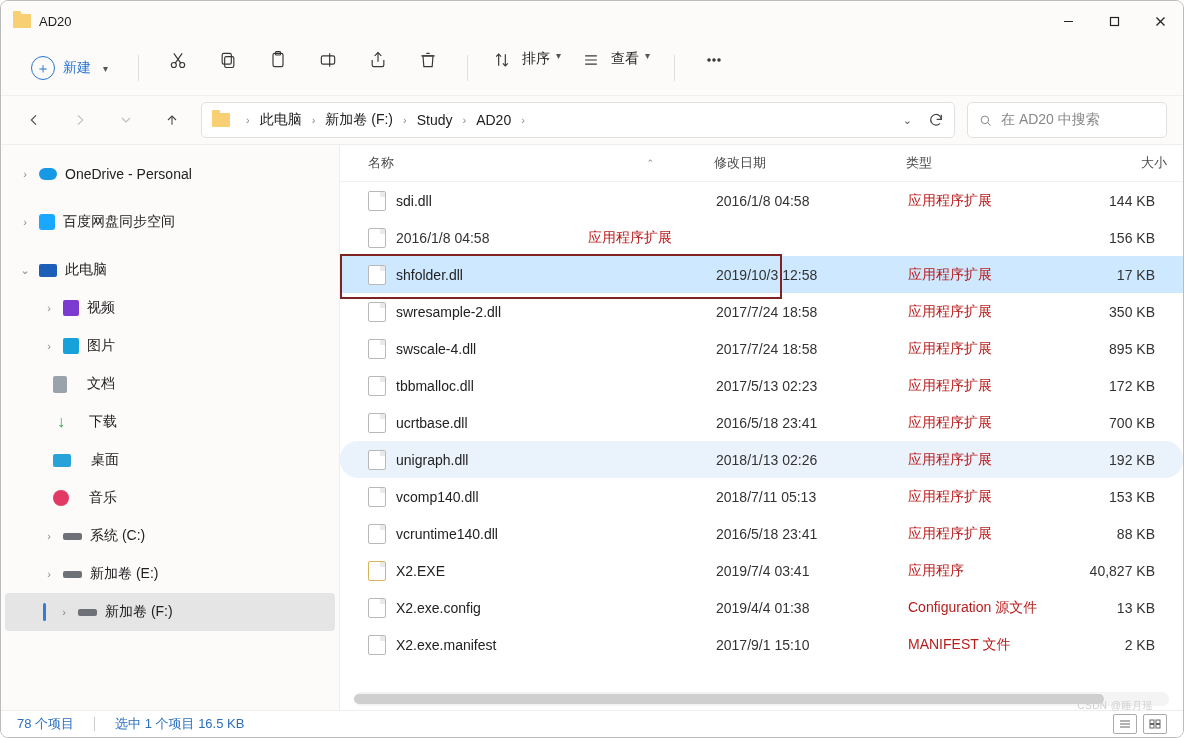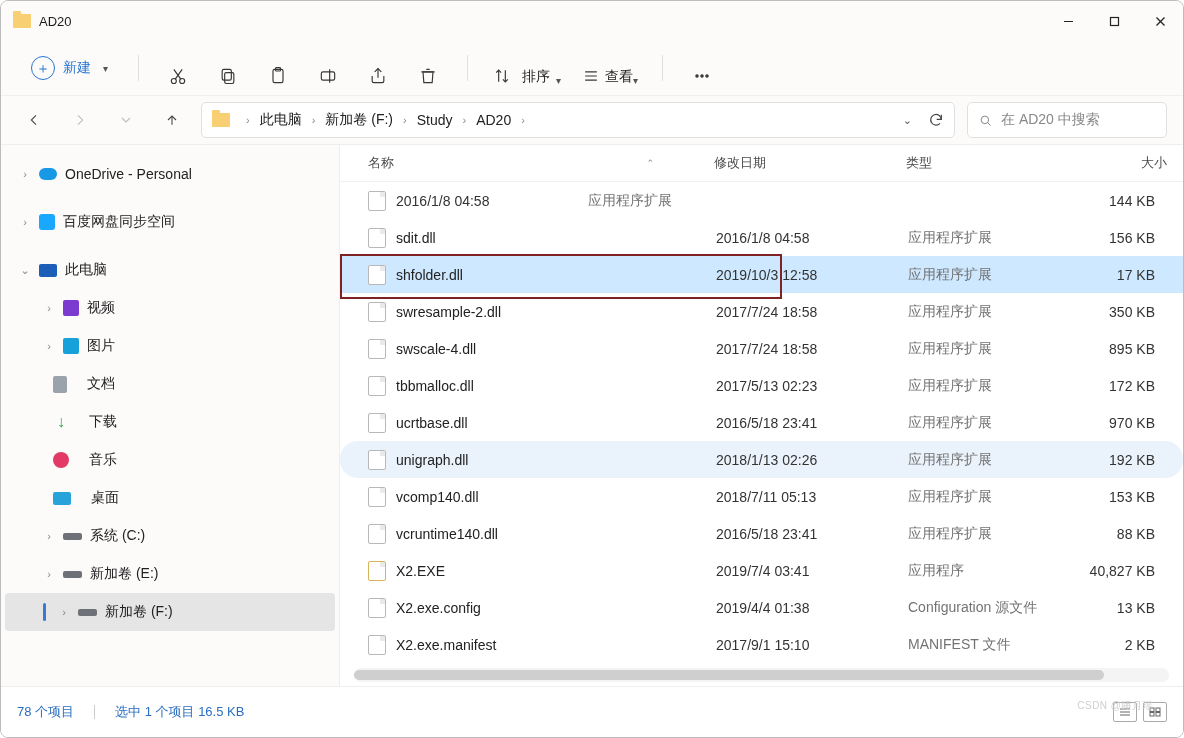--- a/index.html
+++ b/index.html
@@ -40,21 +40,21 @@
   .winbtn{width:46px;height:40px;display:flex;align-items:center;justify-content:center;color:#222;}
   .winbtn svg{width:11px;height:11px;}
   
   .toolbar{
     height:54px;display:flex;align-items:center;
     padding:0 18px;gap:8px;
     background:var(--bg);
     border-bottom:1px solid #f1eeec;
   }
   .tool-sep{width:1px;height:26px;background:#e2dedb;margin:0 10px;}
-  .tbtn{width:42px;height:36px;display:flex;align-items:flex-end;justify-content:center;color:var(--icon);}
+  .tbtn{width:42px;height:36px;display:flex;align-items:flex-start;justify-content:center;color:var(--icon);}
   .tbtn svg{width:20px;height:20px;stroke:#373737;stroke-width:1.4;fill:none;}
   .new-btn{
     display:flex;align-items:center;gap:8px;
     padding:6px 12px;border-radius:6px;color:#2a74d0;font-size:14px;
   }
   .new-btn .plus{width:22px;height:22px;border:1.6px solid #2a74d0;border-radius:50%;display:flex;align-items:center;justify-content:center;font-size:14px;line-height:1;}
   .new-btn .chev{font-size:10px;color:#555;margin-left:4px;}
   .toolbar .label{font-size:14px;color:#222;margin-left:4px;}
   
   .navrow{
@@ -120,33 +120,33 @@
   .row{
     display:flex;align-items:center;height:37px;padding-left:28px;font-size:14px;color:#222;
   }
   .row.selected{background:var(--blue-sel);}
   .row.hover{background:var(--hover);border-radius:18px;}
   .row .file-ico{width:16px;height:18px;border:1px solid #b8b8b8;background:#fff;border-radius:2px;margin-right:10px;position:relative;}
   .row .file-ico::after{content:"";position:absolute;top:0;right:0;width:5px;height:5px;background:#eaeaea;}
   .row .file-ico.exe{border-color:#d7b35a;}
   .row .name{width:320px;white-space:nowrap;overflow:hidden;text-overflow:ellipsis;}
   .row .date{width:192px;color:#333;}
-  .row .type{width:158px;color:#737373;}
+  .row .type{width:158px;color:#b91c1c;}
   .row .size{flex:1;text-align:right;padding-right:28px;color:#333;}
   .highlight-box{
     position:absolute;border:2.5px solid #7e2224;pointer-events:none;
     left:0;width:438px;
   }
   .hscroll{
     height:14px;margin:0 14px 4px 14px;background:#f4f4f4;border-radius:7px;position:relative;
   }
   .hscroll .thumb{position:absolute;left:0;top:2px;height:10px;width:92%;background:#cfcfcf;border-radius:6px;}
   
   .status{
-    height:26px;display:flex;align-items:center;padding:12px 16px;gap:20px;
+    height:26px;display:flex;align-items:center;padding:0 16px;gap:20px;
     font-size:13px;color:#2a6fbf;border-top:1px solid #eee;background:#fff;
   }
   .status .sep{width:1px;height:14px;background:#ccc;}
   .status .right{margin-left:auto;display:flex;gap:6px;}
   .viewbtn{width:22px;height:18px;border:1px solid #aaa;border-radius:2px;display:flex;align-items:center;justify-content:center;}
   .watermark{position:absolute;right:30px;bottom:24px;color:#cfcfcf;font-size:10px;letter-spacing:0.5px;}
 </style>
 </head>
 <body>
 
@@ -226,21 +226,21 @@
     <div class="tbtn" style="width:auto;padding:0 6px;gap:6px;">
       <svg viewBox="0 0 24 24">
           <path d="M8 5v14"></path>
           <path d="M5 8l3-3 3 3"></path>
           <path d="M16 19V5"></path>
           <path d="M13 16l3 3 3-3"></path>
         </svg>
       <span class="label">排序</span>
       <span class="chev" style="font-size:10px;color:#555;">▾</span>
     </div>
-    <div class="tbtn" style="width:auto;padding:0 6px;gap:0;font-family:Liberation Serif, serif;">
+    <div class="tbtn" style="width:auto;padding:0 6px;gap:6px;font-family:Liberation Serif, serif;">
       <svg viewBox="0 0 24 24">
           <line x1="5" y1="7" x2="19" y2="7"></line>
           <line x1="5" y1="12" x2="19" y2="12"></line>
           <line x1="5" y1="17" x2="19" y2="17"></line>
         </svg>
       <span class="label">查看</span>
       <span class="chev" style="font-size:10px;color:#555;">▾</span>
     </div>
     <span class="tool-sep"></span>
     <div class="tbtn">
@@ -336,26 +336,26 @@
         </div>
       <div class="tree-item indent2">
           <span class="ico doc"></span>
           <span>文档</span>
         </div>
       <div class="tree-item indent2">
           <span class="ico download">↓</span>
           <span>下载</span>
         </div>
       <div class="tree-item indent2">
+          <span class="ico desktop"></span>
+          <span>桌面</span>
+        </div>
+      <div class="tree-item indent2">
           <span class="ico music"></span>
           <span>音乐</span>
-        </div>
-      <div class="tree-item indent2">
-          <span class="ico desktop"></span>
-          <span>桌面</span>
         </div>
       <div class="tree-item indent1">
           <span class="chevron">›</span>
           <span class="ico drive"></span>
           <span>系统 (C:)</span>
         </div>
       <div class="tree-item indent1">
           <span class="chevron">›</span>
           <span class="ico drive"></span>
           <span>新加卷 (E:)</span>
@@ -374,27 +374,27 @@
           <span>名称</span>
           <span class="sort-caret">⌃</span>
         </div>
         <div class="col-date"><span>修改日期</span></div>
         <div class="col-type"><span>类型</span></div>
         <div class="col-size"><span>大小</span></div>
       </div>
       <div class="list" id="file-list">
           <div class="row">
             <span class="file-ico"></span>
+            <span class="name">sdi.dll</span>
             <span class="date">2016/1/8 04:58</span>
             <span class="type">应用程序扩展</span>
             <span class="size">144 KB</span>
           </div>
           <div class="row">
             <span class="file-ico"></span>
-            <span class="name">sdit.dll</span>
             <span class="date">2016/1/8 04:58</span>
             <span class="type">应用程序扩展</span>
             <span class="size">156 KB</span>
           </div>
           <div class="row selected">
             <span class="file-ico"></span>
             <span class="name">shfolder.dll</span>
             <span class="date">2019/10/3 12:58</span>
             <span class="type">应用程序扩展</span>
             <span class="size">17 KB</span>
@@ -418,21 +418,21 @@
             <span class="name">tbbmalloc.dll</span>
             <span class="date">2017/5/13 02:23</span>
             <span class="type">应用程序扩展</span>
             <span class="size">172 KB</span>
           </div>
           <div class="row">
             <span class="file-ico"></span>
             <span class="name">ucrtbase.dll</span>
             <span class="date">2016/5/18 23:41</span>
             <span class="type">应用程序扩展</span>
-            <span class="size">970 KB</span>
+            <span class="size">700 KB</span>
           </div>
           <div class="row hover">
             <span class="file-ico"></span>
             <span class="name">unigraph.dll</span>
             <span class="date">2018/1/13 02:26</span>
             <span class="type">应用程序扩展</span>
             <span class="size">192 KB</span>
           </div>
           <div class="row">
             <span class="file-ico"></span>

